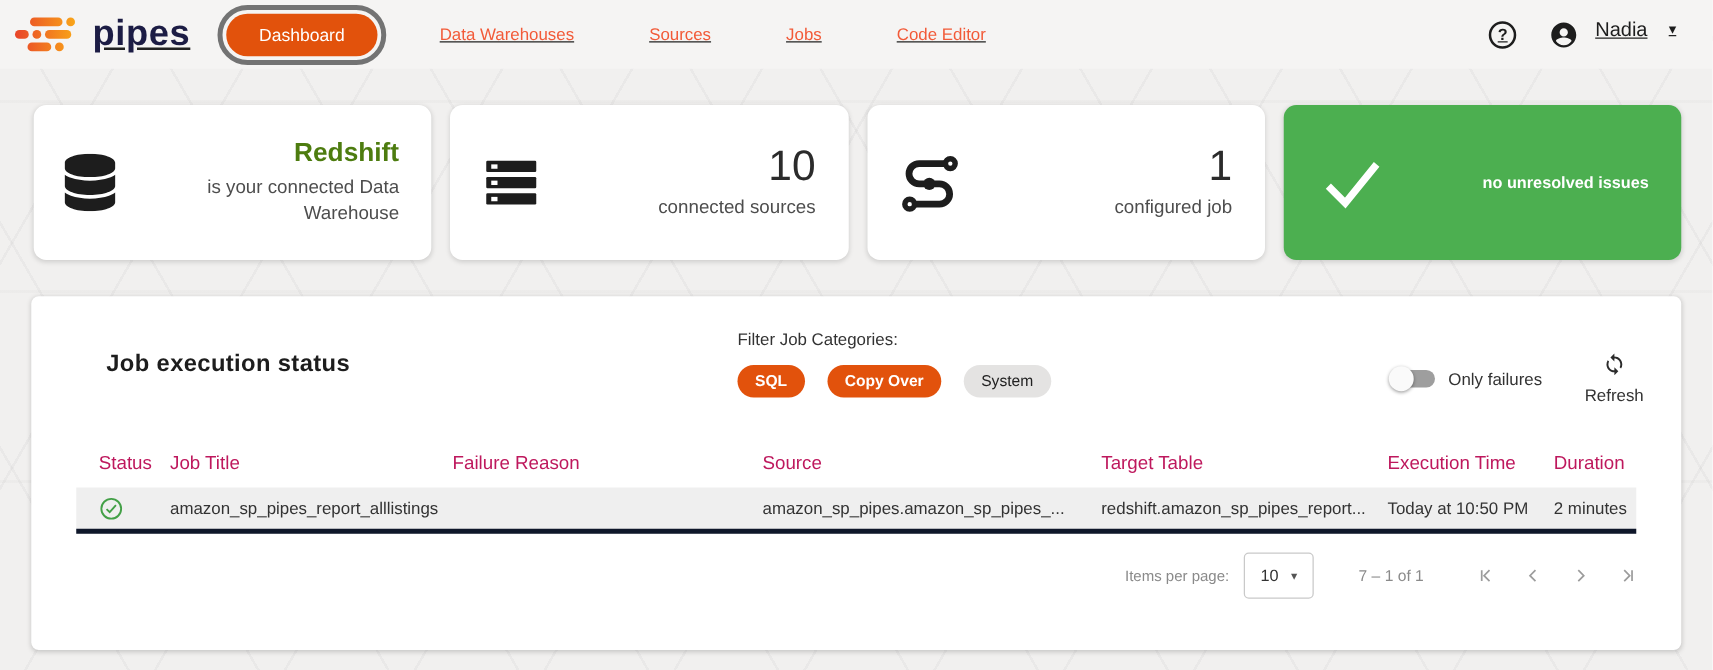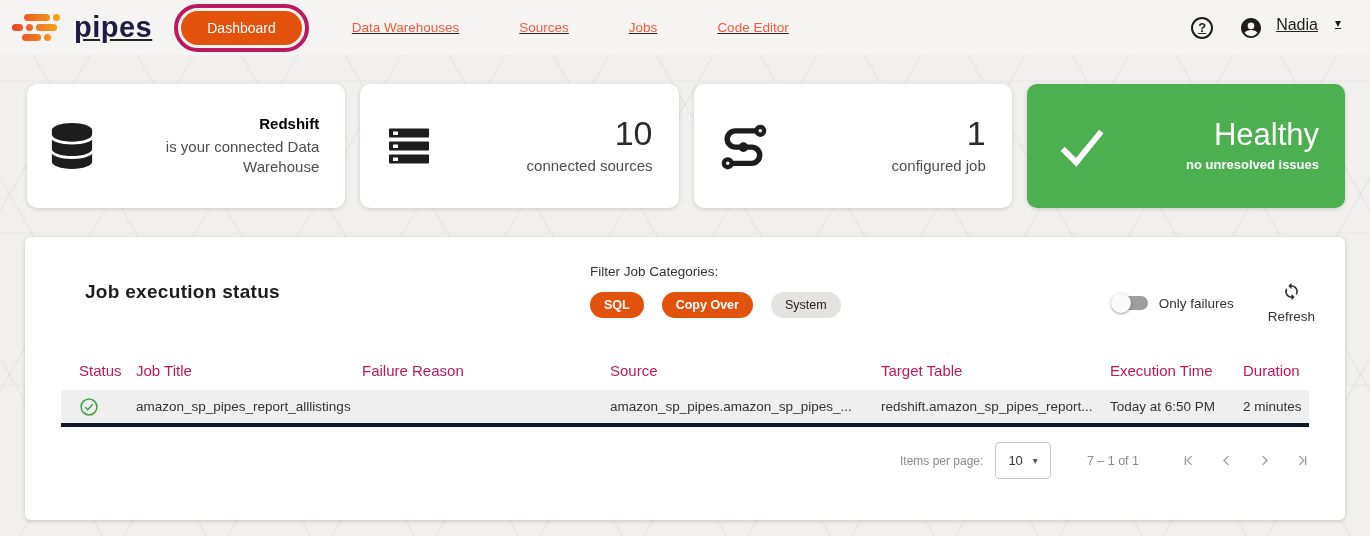--- a/index.html
+++ b/index.html
@@ -15,21 +15,21 @@
   }
 
   
   .topnav {
     height:55px; background:#f5f4f3; display:flex; align-items:center;
     padding:0 29px 0 10px; position:relative;text-decoration:underline;
   }
   .brand { display:flex; align-items:center; gap:8px; }
   .brand-word { font-size:29px; font-weight:600; color:#1c1c44; letter-spacing:0.5px; }
   .dash-annotation {
-    margin-left:22px; border:4px solid #be185d; border-radius:26px; padding:3px;
+    margin-left:22px; border:4px solid #737373; border-radius:26px; padding:3px;
   }
   .pill-active {
     background:#e2520c; color:#fff; border:none; border-radius:20px;
     padding:9px 26px; font-size:14px; font-weight:500; cursor:pointer;
     font-family:"Liberation Sans", sans-serif;
   }
   .nav-links { display:flex; gap:60px; margin-left:43px; }
   .nav-link { color:#f25a38; font-size:13.5px; text-decoration:none; cursor:pointer; }
   .nav-right { margin-left:auto; display:flex; align-items:center; gap:26px; }
   .help-circle {
@@ -43,21 +43,21 @@
 
   
   .cards { display:grid; grid-template-columns:repeat(4,1fr); gap:15px; margin:29px 25px 0 27px; }
   .card {
     background:#fff; border-radius:10px; height:124px;
     box-shadow:0 1px 4px rgba(0,0,0,0.15);
     display:flex; align-items:center; justify-content:space-between;
     padding:18px 26px 18px 24px;
   }
   .card-text { text-align:right; max-width:205px; }
-  .card .name { font-size:15px; font-weight:700; color:#000000; margin-bottom:5px; }
+  .card .name { font-size:21px; font-weight:700; color:#4d7c0f; margin-bottom:5px; }
   .card .big { font-size:34px; font-weight:300; color:#2b2b2b; line-height:1.05; margin-bottom:4px; }
   .card .sub { font-size:15px; color:#4d4d4d; line-height:1.35; }
   .card.success { background:#4caf50; }
   .card.success .big { color:#fff; font-weight:400; font-size:31px; }
   .card.success .sub { color:#fff; font-weight:700; font-size:13px; }
 
   
   .panel {
     margin:29px 25px 0 25px; background:#fff; border-radius:6px;
     box-shadow:0 1px 4px rgba(0,0,0,0.18); height:283px; position:relative;
@@ -204,21 +204,20 @@
       <div class="big">1</div>
       <div class="sub">configured job</div>
     </div>
   </div>
 
   <div class="card success">
     <svg width="62" height="56" viewBox="0 0 64 58">
       <path d="M12 32 L26 46 L52 14" fill="none" stroke="#fff" stroke-width="6"></path>
     </svg>
     <div class="card-text">
-      <div class="big">Healthy</div>
       <div class="sub">no unresolved issues</div>
     </div>
   </div>
 
 </section>
 
 <section class="panel">
 
   <h2 class="section-title">Job execution status</h2>
 
@@ -261,21 +260,21 @@
       <div class="status-ok">
         <svg width="20" height="20" viewBox="0 0 24 24">
           <circle cx="12" cy="12" r="9.5" fill="none" stroke="#43a047" stroke-width="1.8"></circle>
           <path d="M7.5 12.3 l3 3 L16.5 8.6" fill="none" stroke="#43a047" stroke-width="1.8"></path>
         </svg>
       </div>
       <div>amazon_sp_pipes_report_alllistings</div>
       <div></div>
       <div>amazon_sp_pipes.amazon_sp_pipes_...</div>
       <div>redshift.amazon_sp_pipes_report...</div>
-      <div>Today at 6:50 PM</div>
+      <div>Today at 10:50 PM</div>
       <div>2 minutes</div>
     </div>
   </div>
 
   <div class="pagination">
     <span>Items per page:</span>
     <div class="ipp-select">
       <span>10</span>
       <span class="caret">▾</span>
     </div>

